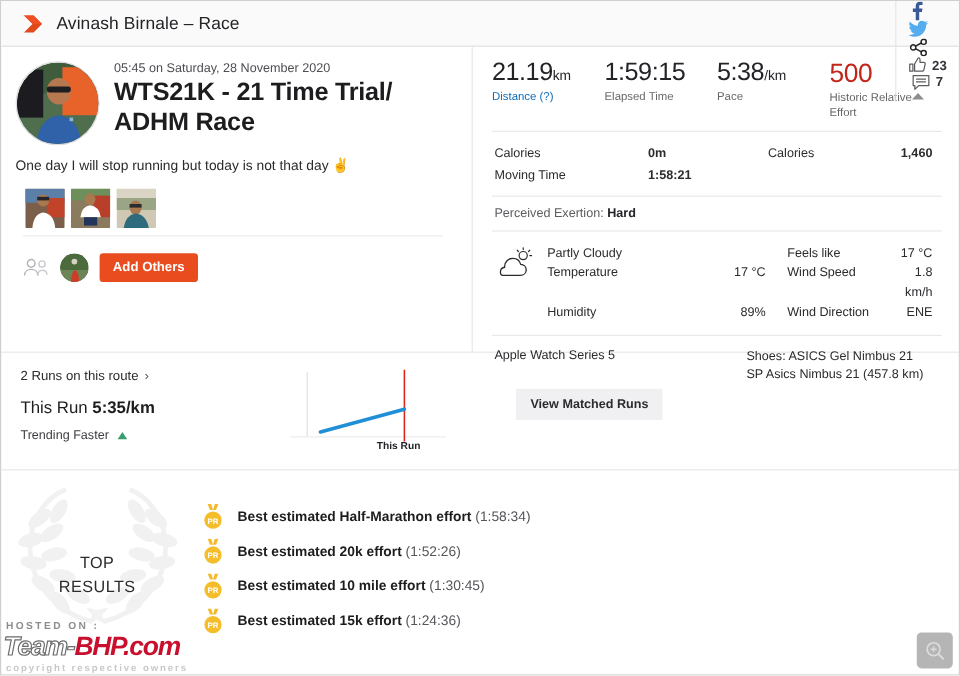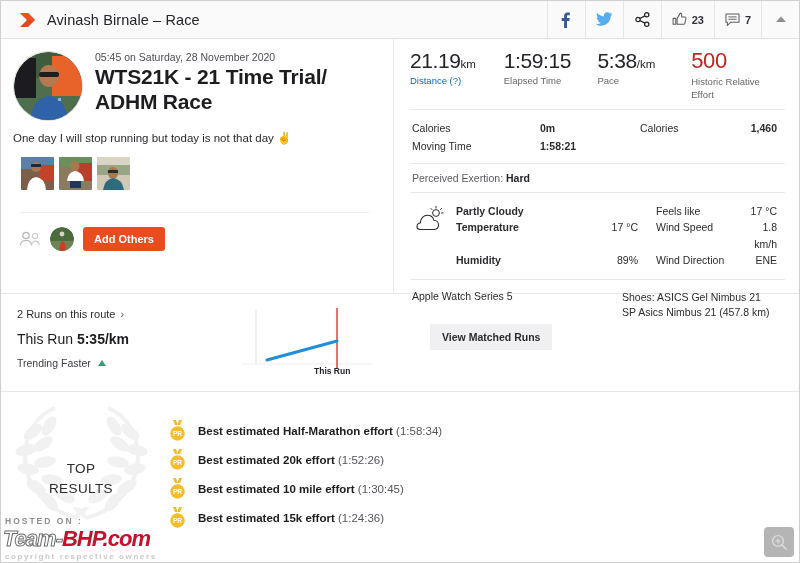--- a/index.html
+++ b/index.html
@@ -30,21 +30,21 @@
     margin-left: 18px; margin-right: 10px;
     flex: none;
   }
   .header-title {
     font-size: 14.5px;
     color: #242428;
     letter-spacing: .1px;
   }
   .header-right {
     position: absolute; right: 0; top: 0; bottom: 0;
-    display: flex; align-items: stretch;
+    display: flex; align-items: stretch; flex-direction: column;
   }
   .hbtn {
     width: 38px;
     display: flex; align-items: center; justify-content: center;
     border-left: 1px solid #e6e6e6;
     cursor: pointer;
   }
   .hbtn.wide { width: auto; padding: 0 10px; gap: 5px; }
   .hbtn .cnt { font-size: 11px; color: #32323a; font-weight: bold; }
 
@@ -77,21 +77,21 @@
     font-size: 21px; font-weight: bold; color: #1d1d1f;
     line-height: 1.18; letter-spacing: -.2px;
   }
   .act-desc { font-size: 11.5px; color: #2b2b2e; margin-top: 10px; }
   .photo-strip { display: flex; gap: 5px; margin-top: 12px; margin-left: 8px; }
   .photo-thumb {
     width: 33px; height: 33px; overflow: hidden; border-radius: 1px;
   }
   .kudos-row {
     display: flex; align-items: center; gap: 9px;
-    margin-top: 22px; padding-top: 14px;
+    margin-top: 6px; padding-top: 14px;
     border-top: 1px solid #ededed;
     margin-left: 6px; margin-right: 10px;
   }
   .group-icon { width: 22px; height: 16px; flex: none; }
   .mini-avatar {
     width: 24px; height: 24px; border-radius: 50%; overflow: hidden; flex: none;
   }
   .add-others {
     background: #e94d1f; color: #fff; border: none;
     font-size: 11px; font-weight: bold;
@@ -120,21 +120,21 @@
   .kv-row .k2 { width: 110px; }
   .kv-row .v2 { flex: 1; text-align: right; font-weight: bold; padding-right: 8px; }
 
   .exertion { padding: 8px 0 8px 2px; font-size: 10.5px; color: #5c5c60; }
   .exertion b { color: #242428; }
 
   .weather { display: flex; padding: 10px 0 10px 2px; gap: 10px; }
   .weather-icon { width: 34px; height: 30px; flex: none; margin-top: 2px; }
   .weather-grid { flex: 1; }
   .w-row { display: flex; font-size: 10.5px; color: #2b2b2e; line-height: 16.5px; }
-  .w-row .wk { width: 110px; font-weight: bold; }
+  .w-row .wk { width: 110px; }
   .w-row .wv { width: 72px; text-align: right; }
   .w-row .wk2 { width: 105px; padding-left: 18px; }
   .w-row .wv2 { flex: 1; text-align: right; padding-right: 8px; }
 
   .gear { display: flex; padding: 10px 0 0 2px; font-size: 10.5px; color: #2b2b2e; }
   .gear .device { width: 210px; }
   .gear .shoes { flex: 1; line-height: 15px; padding-right: 8px; }
 
   
   .matched {

